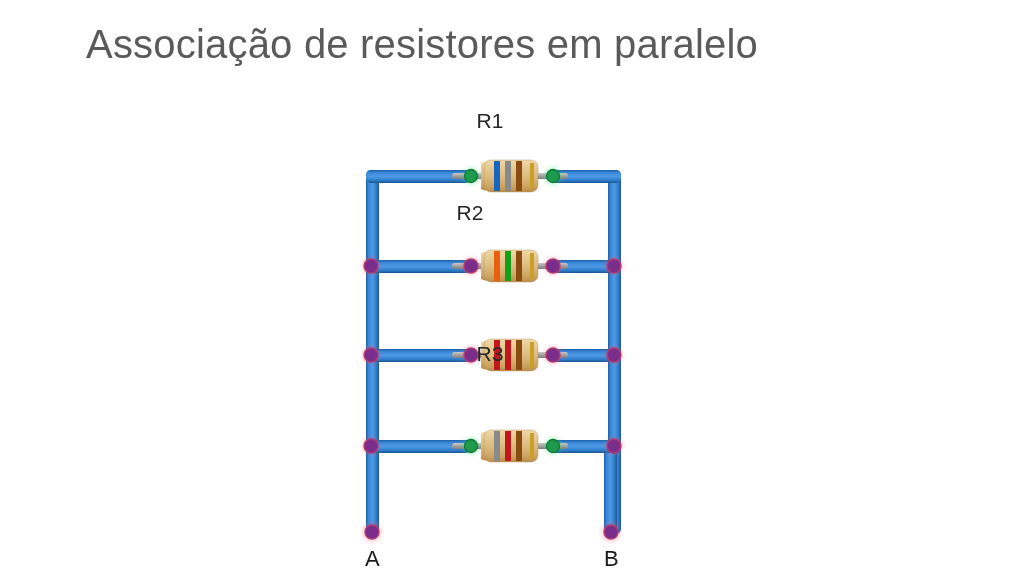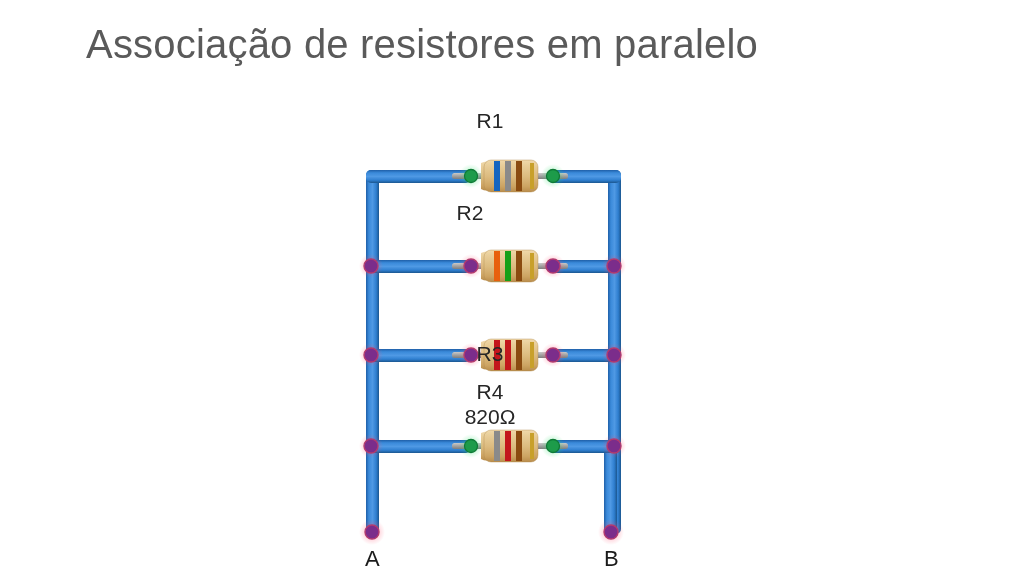--- a/index.html
+++ b/index.html
@@ -237,21 +237,17 @@
   </div>
 
   <div class="res-label" style="left:412px; top:200px; width:116px;">
     <span class="rname">R2</span>
   </div>
 
   <div class="res-label" style="left:432px; top:304px; width:116px;margin-top:37px;">
     <span class="rname">R3</span>
   </div>
 
-  <div class="res-label" style="left:432px; top:379px; width:116px;">
-    <span class="rname">R4</span>
-    <span class="rval">820Ω</span>
-  </div>
 
   <div class="terminal-label" style="left:365px; top:546px;">A</div>
   <div class="terminal-label" style="left:604px; top:546px;">B</div>
 
 </div>
 
 </body></html>

